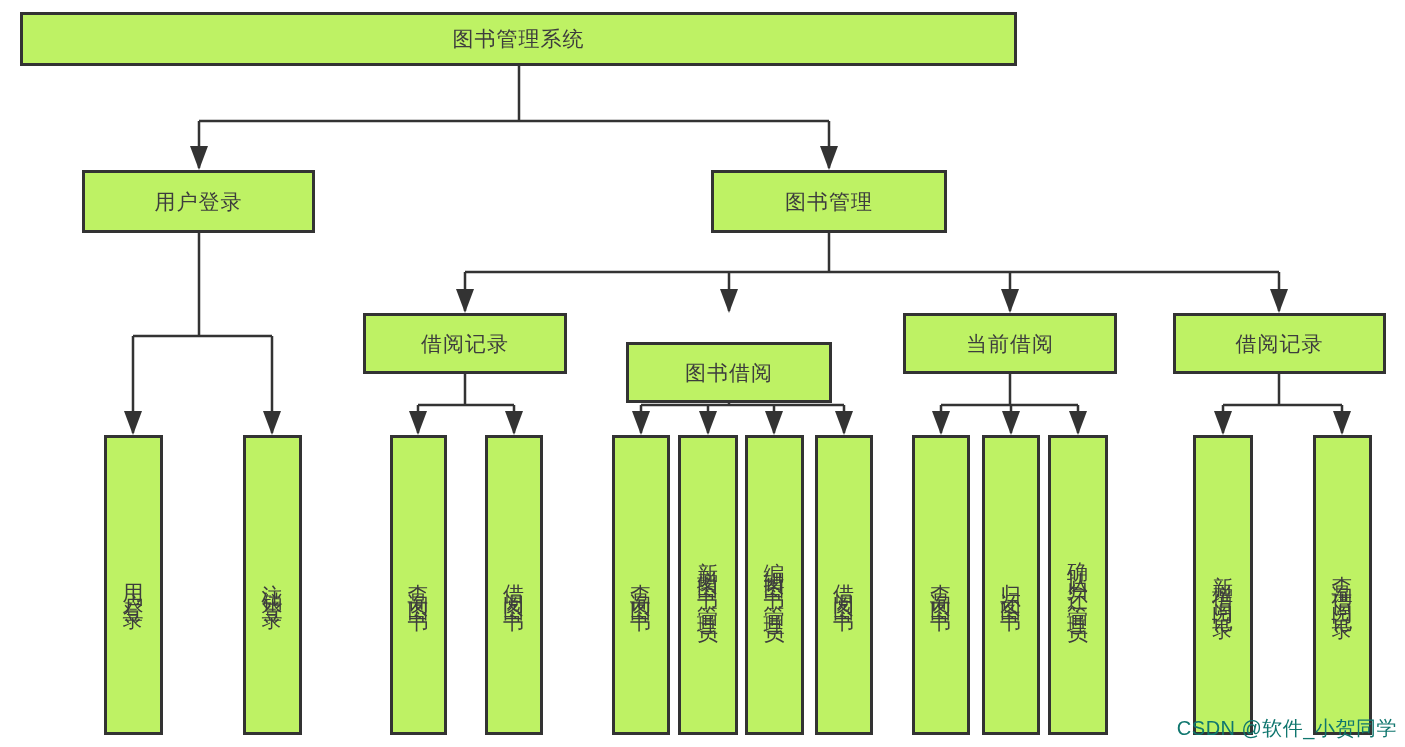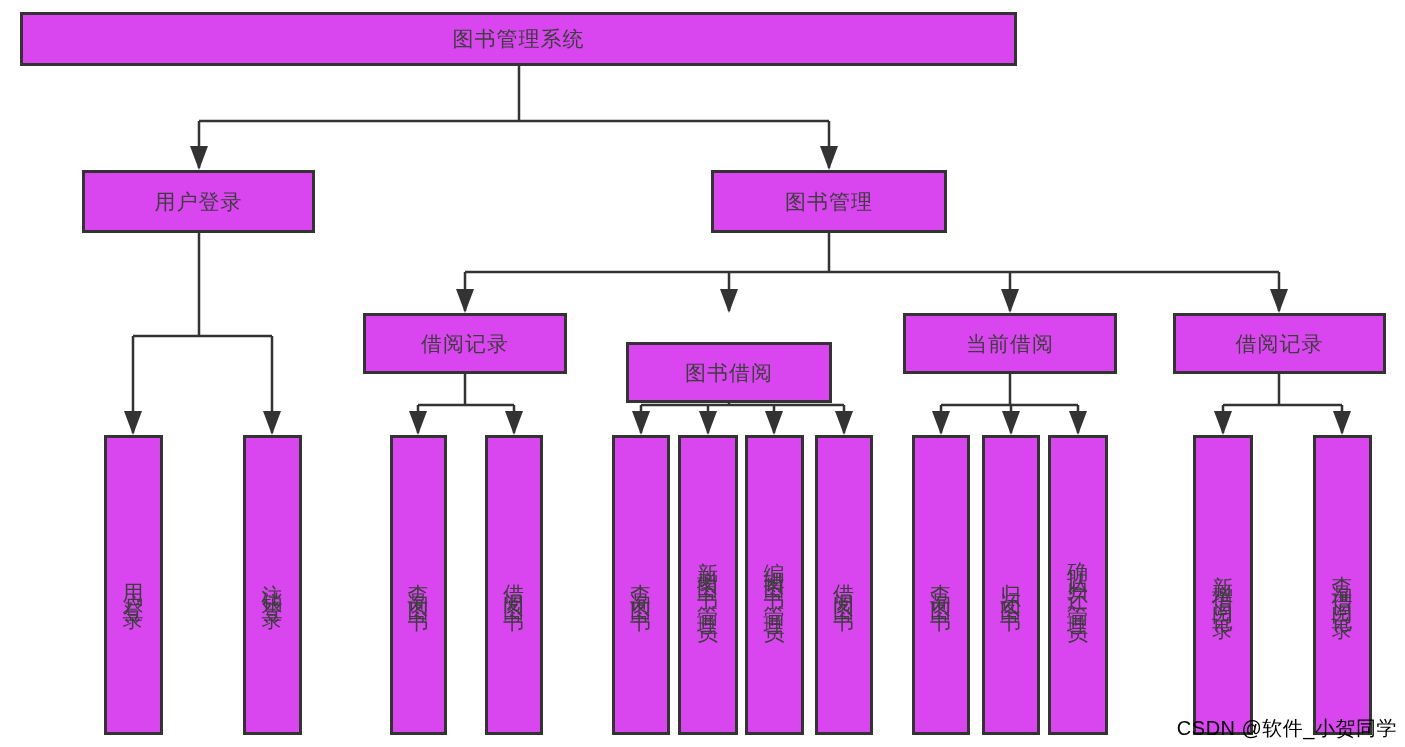--- a/index.html
+++ b/index.html
@@ -11,21 +11,21 @@
     overflow: hidden;
     font-family: "Liberation Sans", sans-serif;
   }
   .connectors {
     position: absolute;
     left: 0; top: 0;
     width: 1405px; height: 747px;
   }
   .node {
     position: absolute;
-    background: #d946ef;
+    background: #bef264;
     border: 3px solid #333333;
     box-sizing: border-box;
     display: flex;
     align-items: center;
     justify-content: center;
     color: #3d3d3d;
   }
   .node.h .lbl {
     font-size: 21px;
     letter-spacing: 1px;
@@ -36,21 +36,21 @@
     text-orientation: mixed;
     font-size: 21px;
     line-height: 1;
     letter-spacing: 0.42em;
   }
   .watermark {
     position: absolute;
     right: 8px;
     bottom: 5px;
     font-size: 20px;
-    color: #000000;
+    color: #0f766e;
     letter-spacing: 0.5px;
     white-space: nowrap;
   }
 </style>
 </head>
 <body>
 
 <div class="canvas">
 
   <svg class="connectors" width="1405" height="747" viewBox="0 0 1405 747" xmlns="http://www.w3.org/2000/svg">

